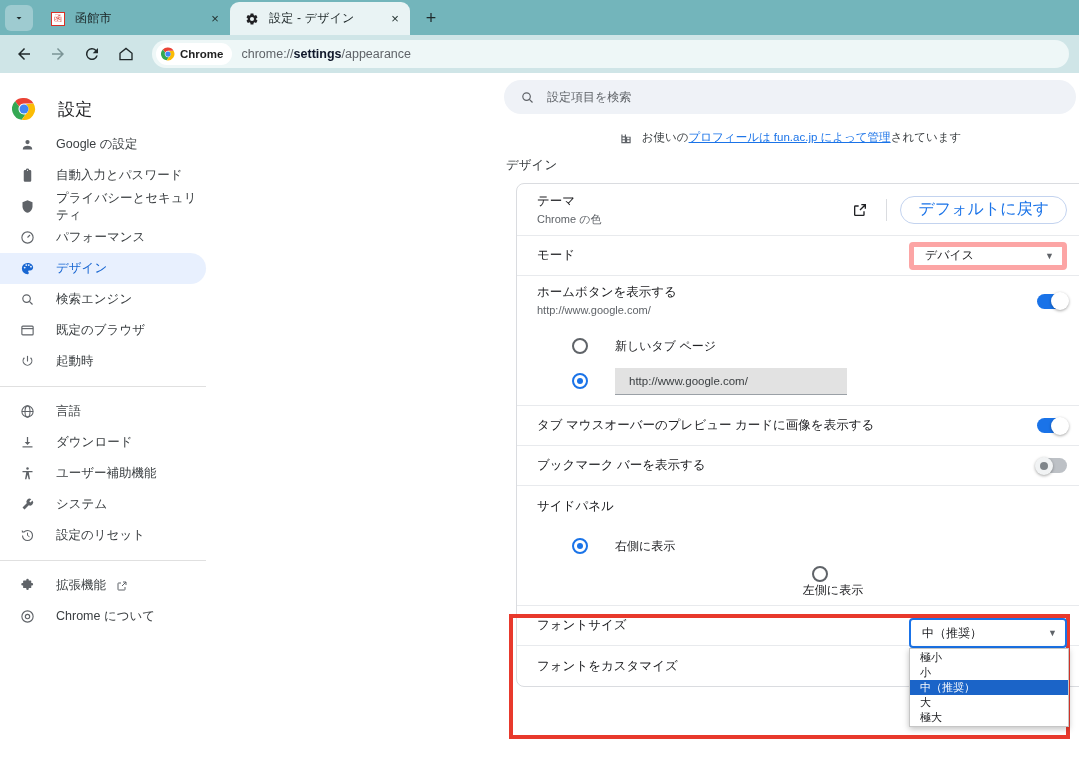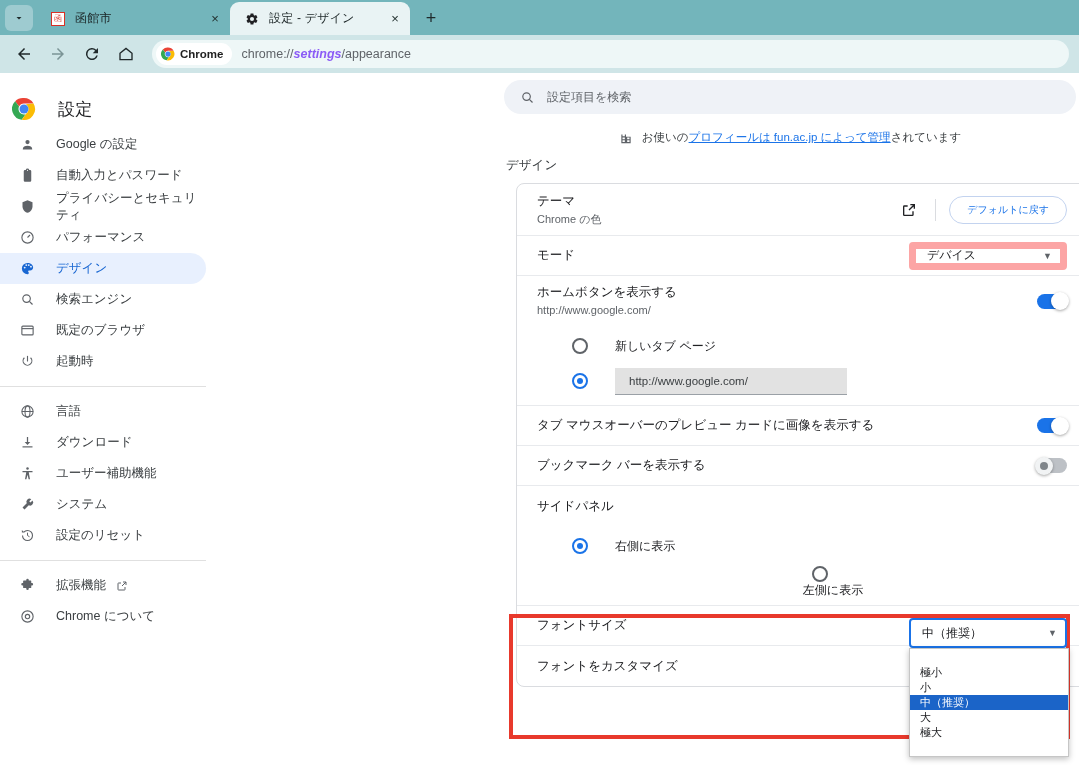--- a/index.html
+++ b/index.html
@@ -71,21 +71,21 @@
     display: flex; align-items: center; padding: 0 12px 0 4px;
   }
   .chip {
     height: 22px; border-radius: 11px; background: #ffffff;
     display: flex; align-items: center; padding: 0 9px 0 5px;
     font-size: 11.5px; color: #1f1f1f; margin-right: 9px;
     font-weight: 600;
   }
   .chip .clogo { width: 14px; height: 14px; margin-right: 5px; }
   .url { font-size: 12.5px; color: #5f6368; white-space: nowrap; }
-  .url b { color: #8b5cf6; font-weight: 700; font-style: italic; }
+  .url b { color: #0f172a; font-weight: 700; }
 
   .page {
     position: absolute; top: 73px; left: 0; width: 1079px; height: 692px;
     background: #ffffff;
   }
 
   
   .sidebar { position: absolute; left: 0; top: 0; width: 250px; height: 692px; }
   .settings-head {
     display: flex; align-items: flex-end; height: 48px; padding-left: 12px;
@@ -148,26 +148,26 @@
   .row .l2 { font-size: 11px; color: #5f6368; line-height: 16px; margin-top: 1px; }
 
   .theme-row { min-height: 52px; }
   .icon-btn {
     width: 26px; height: 26px; display:flex; align-items:center;
     justify-content:center; color: #202124;
   }
   .vdiv { width: 1px; height: 22px; background: #dadce0; margin: 0 13px; }
   .pill-btn {
     height: 28px; padding: 0 17px; border: 1px solid #c3d3ef; border-radius: 14px;
-    color: #1a73e8; font-size: 10px; display:flex; align-items:center;
+    color: #1a73e8; font-size: 16px; display:flex; align-items:center;
     background: #fff;
   }
 
   .select {
-    height: 28px; width: 158px; border: 7px solid #fca5a5; border-radius: 4px;
+    height: 28px; width: 158px; border: 5px solid #fca5a5; border-radius: 4px;
     display: flex; align-items: center; padding: 0 8px 0 11px;
     font-size: 12px; color: #202124; background: #fff;
   }
   .select .caret { margin-left: auto; color: #5f6368; font-size: 9px; }
 
   .toggle { width: 30px; height: 15px; border-radius: 8px; position: relative; }
   .toggle.on { background: #1a73e8; }
   .toggle.off { background: #bdc1c6; }
   .toggle .knob {
     position: absolute; top: -1.5px; width: 18px; height: 18px;
@@ -204,21 +204,21 @@
     border: 4px solid #e8392c; pointer-events: none; z-index: 30;
   }
 
   
   .dd-anchor { position: absolute; right: 20px; top: 12px; z-index: 40; }
   .select.focused { border: 2px solid #1a73e8; height: 30px; }
   .dd-menu {
     position: absolute; left: 0; top: 30px; width: 160px;
     background: #fff; border: 1px solid #c6c6c6;
     box-shadow: 0 2px 6px rgba(0,0,0,.25);
-    padding: 16px 0;
+    padding: 1px 0;
   }
   .dd-item {
     height: 15px; display: flex; align-items: center;
     padding-left: 10px; font-size: 11px; color: #202124;
   }
   .dd-item.highlighted { background: #1b64c8; color: #fff; }
 </style>
 </head>
 <body>
 

